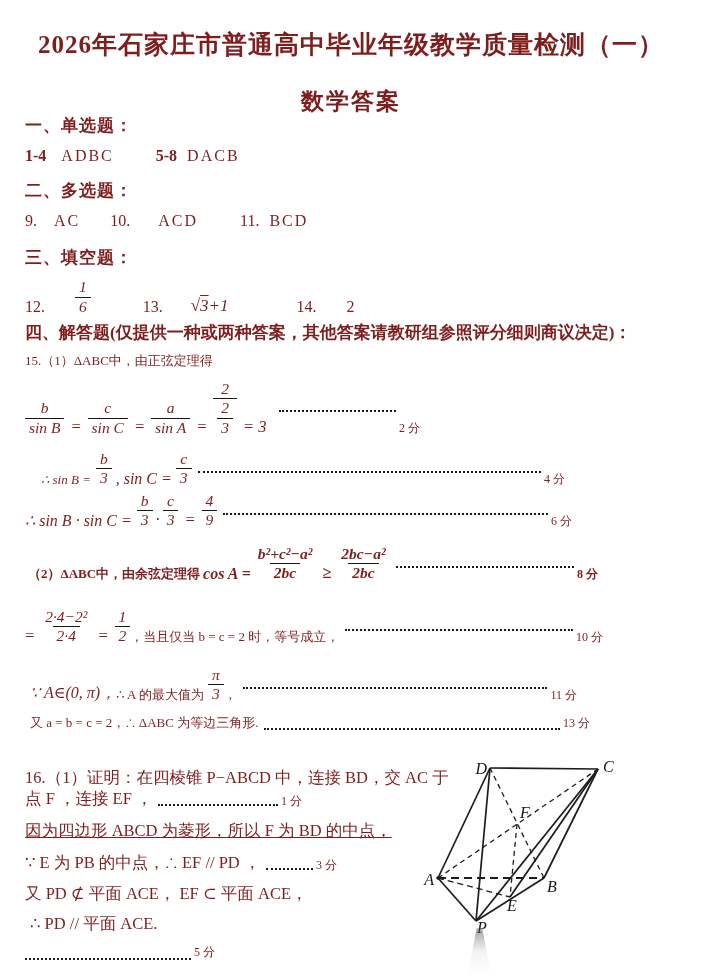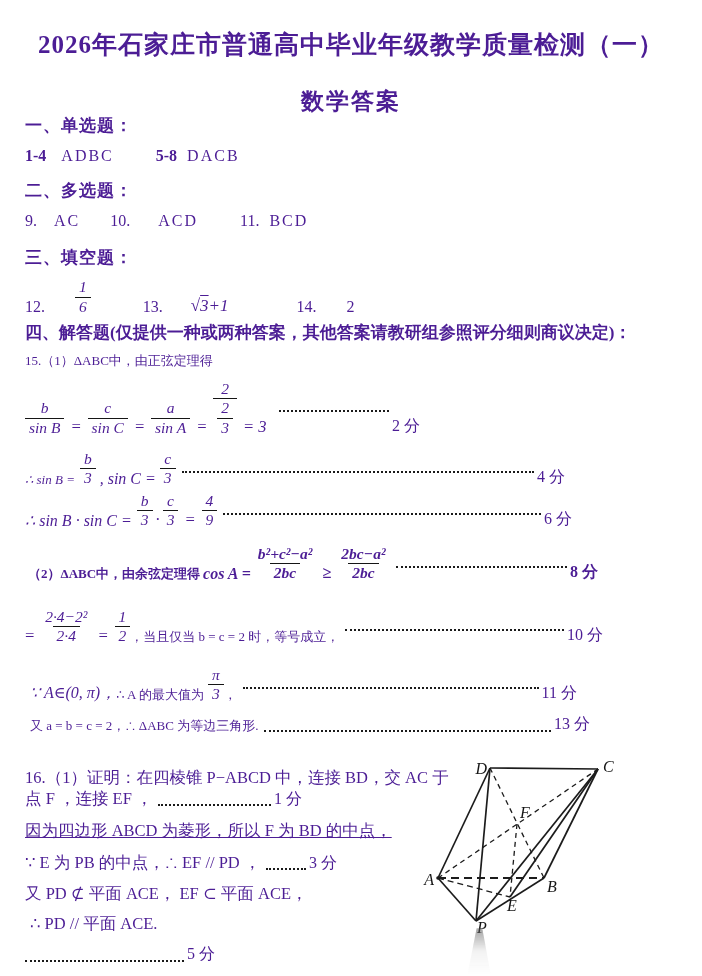--- a/index.html
+++ b/index.html
@@ -1,35 +1,35 @@
 <!DOCTYPE html>
 <html><head>
 <meta charset="utf-8">
 <style>
   html,body{margin:0;padding:0;background:#fff;}
   .page{position:relative;width:702px;height:976px;background:#fff;overflow:hidden;
-        font-family:"Liberation Serif","DejaVu Serif",serif;color:#4c1d95;}
+        font-family:"Liberation Serif","DejaVu Serif",serif;color:#7f1d1d;}
   .abs{position:absolute;white-space:nowrap;}
   .title{top:28px;left:0;width:702px;text-align:center;font-size:25px;font-weight:700;letter-spacing:1px;}
   .subtitle{top:86px;left:0;width:702px;text-align:center;font-size:23px;font-weight:700;letter-spacing:2px;}
   .hd{font-size:17px;font-weight:700;letter-spacing:1px;}
   .body16{font-size:16px;}
   .math{font-style:italic;}
   .row{display:flex;align-items:flex-end;}
   .frac{display:inline-flex;flex-direction:column;align-items:center;font-style:italic;
         font-size:15.5px;line-height:1.18;vertical-align:middle;}
   .frac .num{padding:0 4px;}
   .frac .den{border-top:1.4px solid #151515;padding:0 4px;}
   .frac .den .frac .den{border-top:1.3px solid #151515;}
   .op{margin:0 6px;font-style:italic;font-size:16.5px;}
   .cn{font-size:13px;font-style:normal;}
   .dots{flex:1;height:0;border-bottom:2.6px dotted #1a1a1a;align-self:center;
         margin:0 3px 0 6px;position:relative;top:3px;min-width:10px;}
   .dots.base{top:6px;}
-  .score{font-size:16px;white-space:nowrap;}
+  .score{font-size:12px;white-space:nowrap;}
   .q16line{font-size:16.5px;}
   .overline{text-decoration:overline;}
   .gap{display:inline-block;}
   .bold{font-weight:700;}
   .lspace{letter-spacing:2px;}
   svg text{font-family:"Liberation Serif","DejaVu Serif",serif;font-style:italic;font-size:16px;fill:#151515;}
   .p-shadow{position:absolute;left:466px;top:928px;width:28px;height:46px;
             background:linear-gradient(to bottom,rgba(90,90,90,.75),rgba(190,190,190,.25),rgba(255,255,255,0));
             clip-path:polygon(38% 0,58% 0,88% 100%,6% 100%);filter:blur(1.3px);opacity:.75;}
 </style>
@@ -113,21 +113,21 @@
             <span class="num">2</span>
             <span class="den">3</span>
           </span></span>
     </span>
     <span class="op">= 3</span>
     <span class="dots"></span>
     <span class="score">2 分</span>
   </div>
 
   <div class="abs row" style="top:450px;left:25px;width:540px;">
-    <span class="math cn" style="font-style:italic;">∴ sin B =</span>
+    <span class="math cn" style="font-style:italic;margin-left:16px;">∴ sin B =</span>
     <span class="gap" style="width:5px;"></span>
     <span class="frac">
         <span class="num">b</span>
         <span class="den">3</span>
       </span>
     <span class="math" style="margin:0 4px;">, sin C =</span>
     <span class="frac">
         <span class="num">c</span>
         <span class="den">3</span>
       </span>

